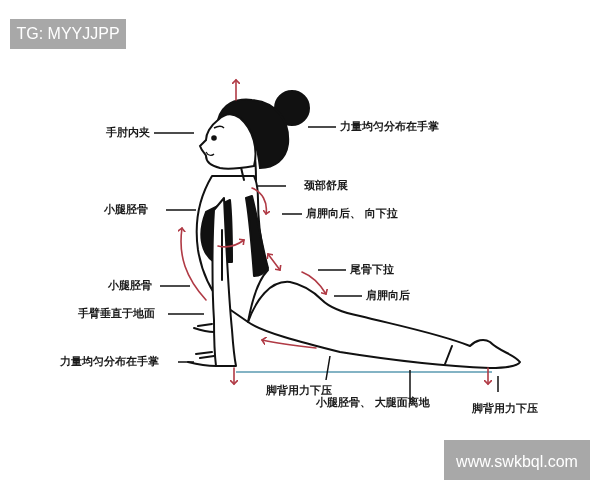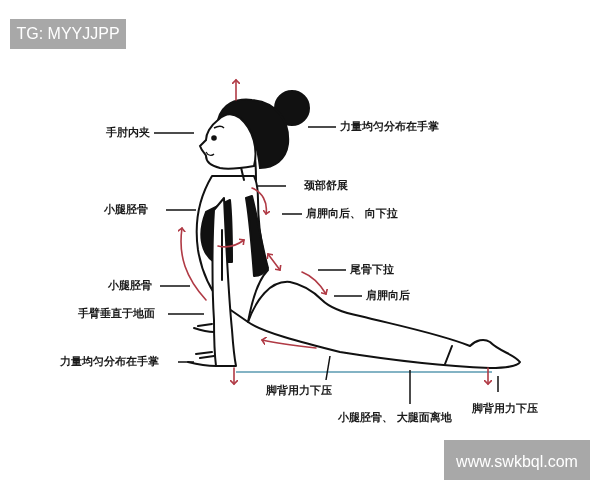--- a/index.html
+++ b/index.html
@@ -100,13 +100,13 @@
 <div class="label" style="left:104px;top:203px;">小腿胫骨</div>
 <div class="label" style="left:304px;top:179px;">颈部舒展</div>
 <div class="label" style="left:306px;top:207px;text-align:right;">肩胛向后、 向下拉</div>
 <div class="label" style="left:108px;top:279px;">小腿胫骨</div>
 <div class="label" style="left:350px;top:263px;">尾骨下拉</div>
 <div class="label" style="left:366px;top:289px;">肩胛向后</div>
 <div class="label" style="left:78px;top:307px;">手臂垂直于地面</div>
 <div class="label" style="left:60px;top:355px;">力量均匀分布在手掌</div>
 <div class="label" style="left:266px;top:384px;">脚背用力下压</div>
 <div class="label" style="left:472px;top:402px;text-align:right;">脚背用力下压</div>
-<div class="label" style="left:316px;top:411px;margin-left:22px;">小腿胫骨、 大腿面离地</div>
+<div class="label" style="left:316px;top:396px;">小腿胫骨、 大腿面离地</div>
 
 </body></html>

